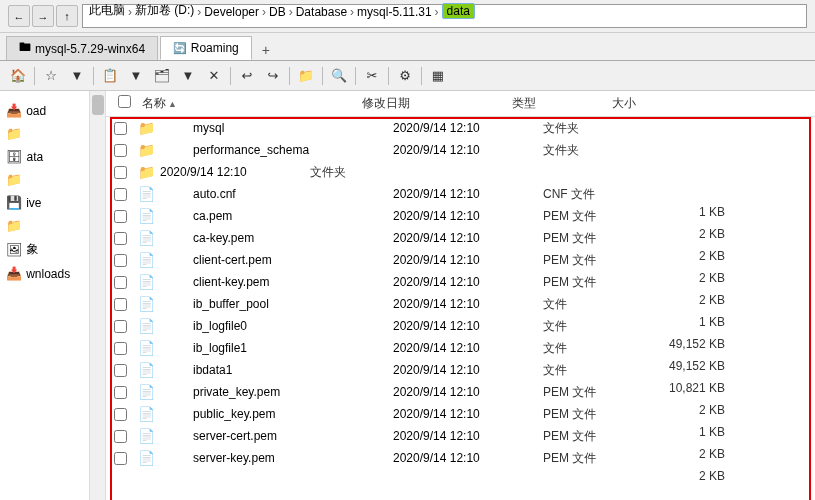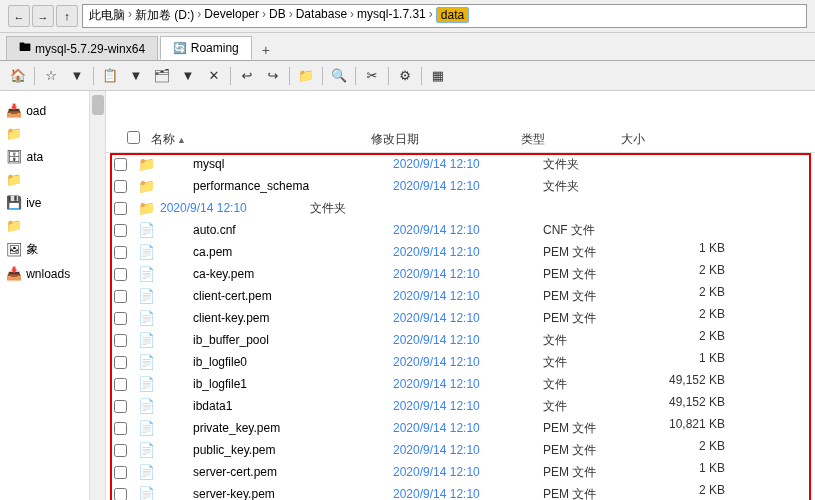--- a/index.html
+++ b/index.html
@@ -17,34 +17,34 @@
     .title-bar {
       background: #f0f0f0;
       padding: 4px 8px;
       display: flex;
       align-items: center;
       border-bottom: 1px solid #ccc;
       font-size: 12px;
     }
     .breadcrumb-area {
       display: flex;
-      align-items: flex-start;
+      align-items: flex-end;
       flex: 1;
       background: white;
       border: 1px solid #999;
-      padding: 2px 6px;
+      padding: 8px 6px;
       height: 24px;
     }
     .breadcrumb-item {
       color: #000;
       cursor: pointer;
     }
     .breadcrumb-sep { margin: 0 3px; color: #666; }
     .breadcrumb-item.active {
-      background: #eab308;
+      background: #84cc16;
       padding: 0 4px;
       border: 1px solid #7ab4e4;
       border-radius: 2px;
     }
     .nav-arrows {
       display: flex;
       align-items: center;
       gap: 2px;
       margin-right: 4px;
     }
@@ -131,29 +131,28 @@
       flex: 1;
       background: white;
       overflow-y: auto;
       display: flex;
       flex-direction: column;
     }
 
     
     .col-headers {
       display: flex;
-      padding: 4px 21px;
+      padding: 4px 12px;
       border-bottom: 1px solid #ddd;
       background: white;
       font-size: 12px;
       color: #333;
       position: sticky;
       top: 0;
       z-index: 1;
-      margin-top: 36px;
     }
     .col-header {
       cursor: pointer;
       display: flex; align-items: center; gap: 2px;
     }
     .col-name { width: 220px; }
     .col-date { width: 150px; }
     .col-type { width: 100px; text-align: right; }
     .col-size { width: 90px; }
     .check-col { width: 24px; }
@@ -168,21 +167,21 @@
       align-items: center;
       padding: 2px 8px;
       font-size: 12px;
       cursor: pointer;
       height: 22px;
     }
 
     .file-check { width: 24px; display: flex; align-items: center; }
     .file-icon { width: 18px; margin-right: 4px; font-size: 14px; }
     .file-name { width: 200px; overflow: hidden; text-overflow: ellipsis; white-space: nowrap; margin-left: 33px; }
-    .file-date { width: 150px; color: #3b82f6; }
+    .file-date { width: 150px; color: #000000; }
     .file-type { width: 100px; color: #333; }
     .file-size { width: 90px; color: #333; text-align: right; padding-right: 8px; margin-top: 36px; }
 
     
     .selection-box {
       position: absolute;
       top: 0; left: 4px;
       right: 4px;
       border: 2px solid #e00000;
       pointer-events: none;
@@ -231,21 +230,21 @@
     <span class="breadcrumb-item">此电脑</span>
     <span class="breadcrumb-sep">›</span>
     <span class="breadcrumb-item">新加卷 (D:)</span>
     <span class="breadcrumb-sep">›</span>
     <span class="breadcrumb-item">Developer</span>
     <span class="breadcrumb-sep">›</span>
     <span class="breadcrumb-item">DB</span>
     <span class="breadcrumb-sep">›</span>
     <span class="breadcrumb-item">Database</span>
     <span class="breadcrumb-sep">›</span>
-    <span class="breadcrumb-item">mysql-1.7.31</span>
+    <span class="breadcrumb-item">mysql-5.11.31</span>
     <span class="breadcrumb-sep">›</span>
     <span class="breadcrumb-item active">data</span>
   </div>
 </div>
 
 <div class="tab-bar">
   <div class="tab">
     <span style="margin-right:4px;">🖿</span>
     <span>mysql-5.7.29-winx64</span>
   </div>

